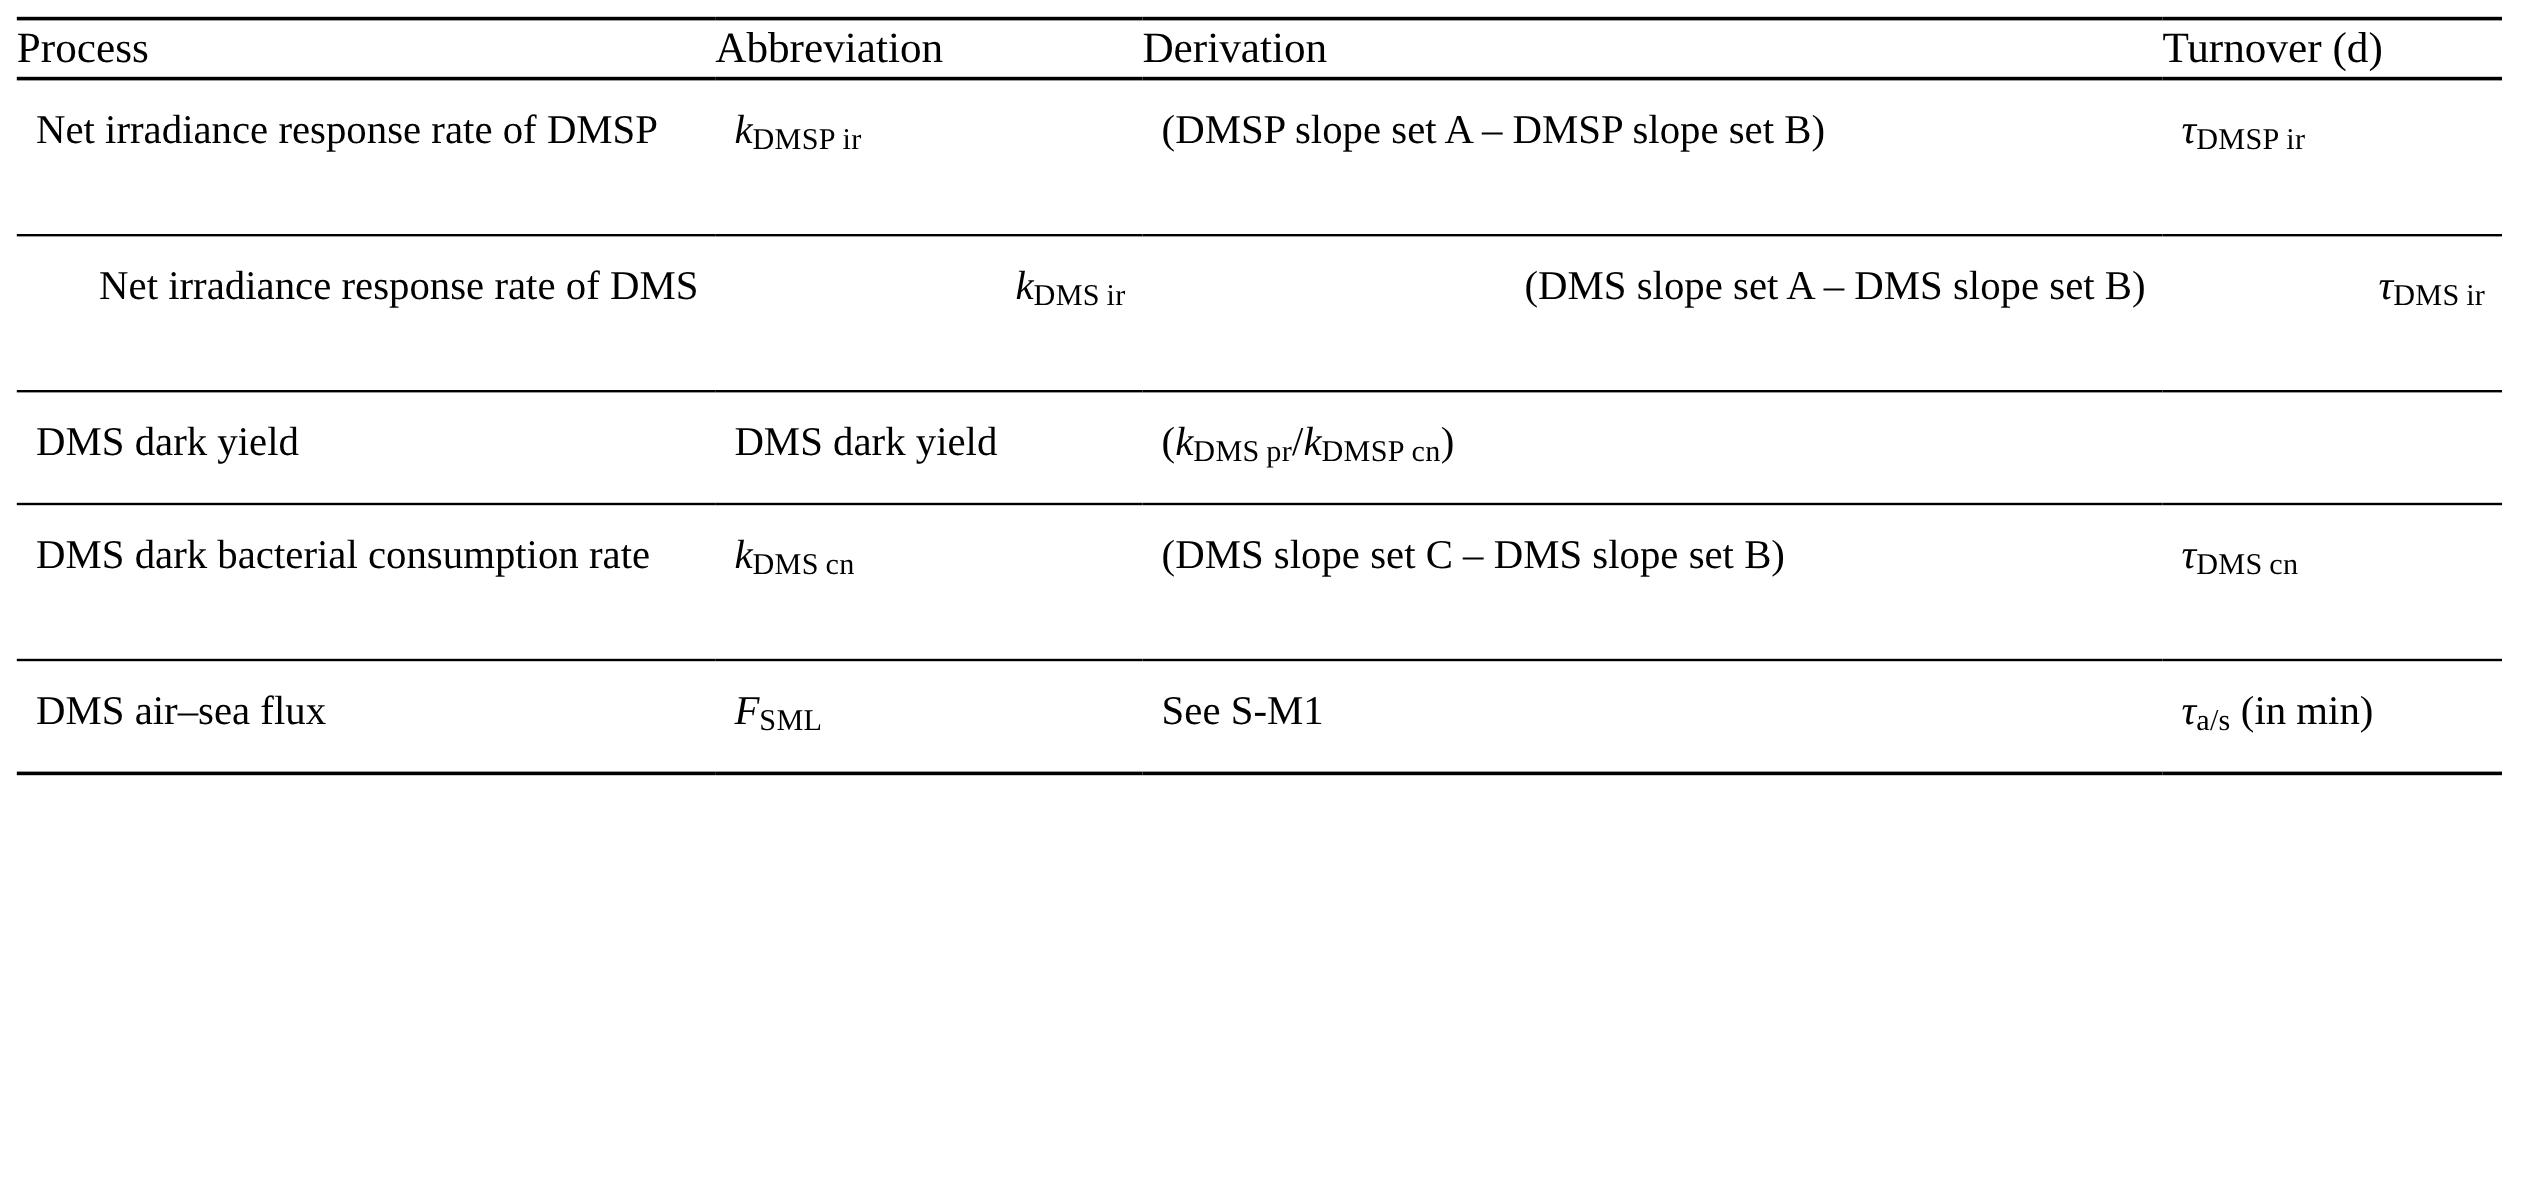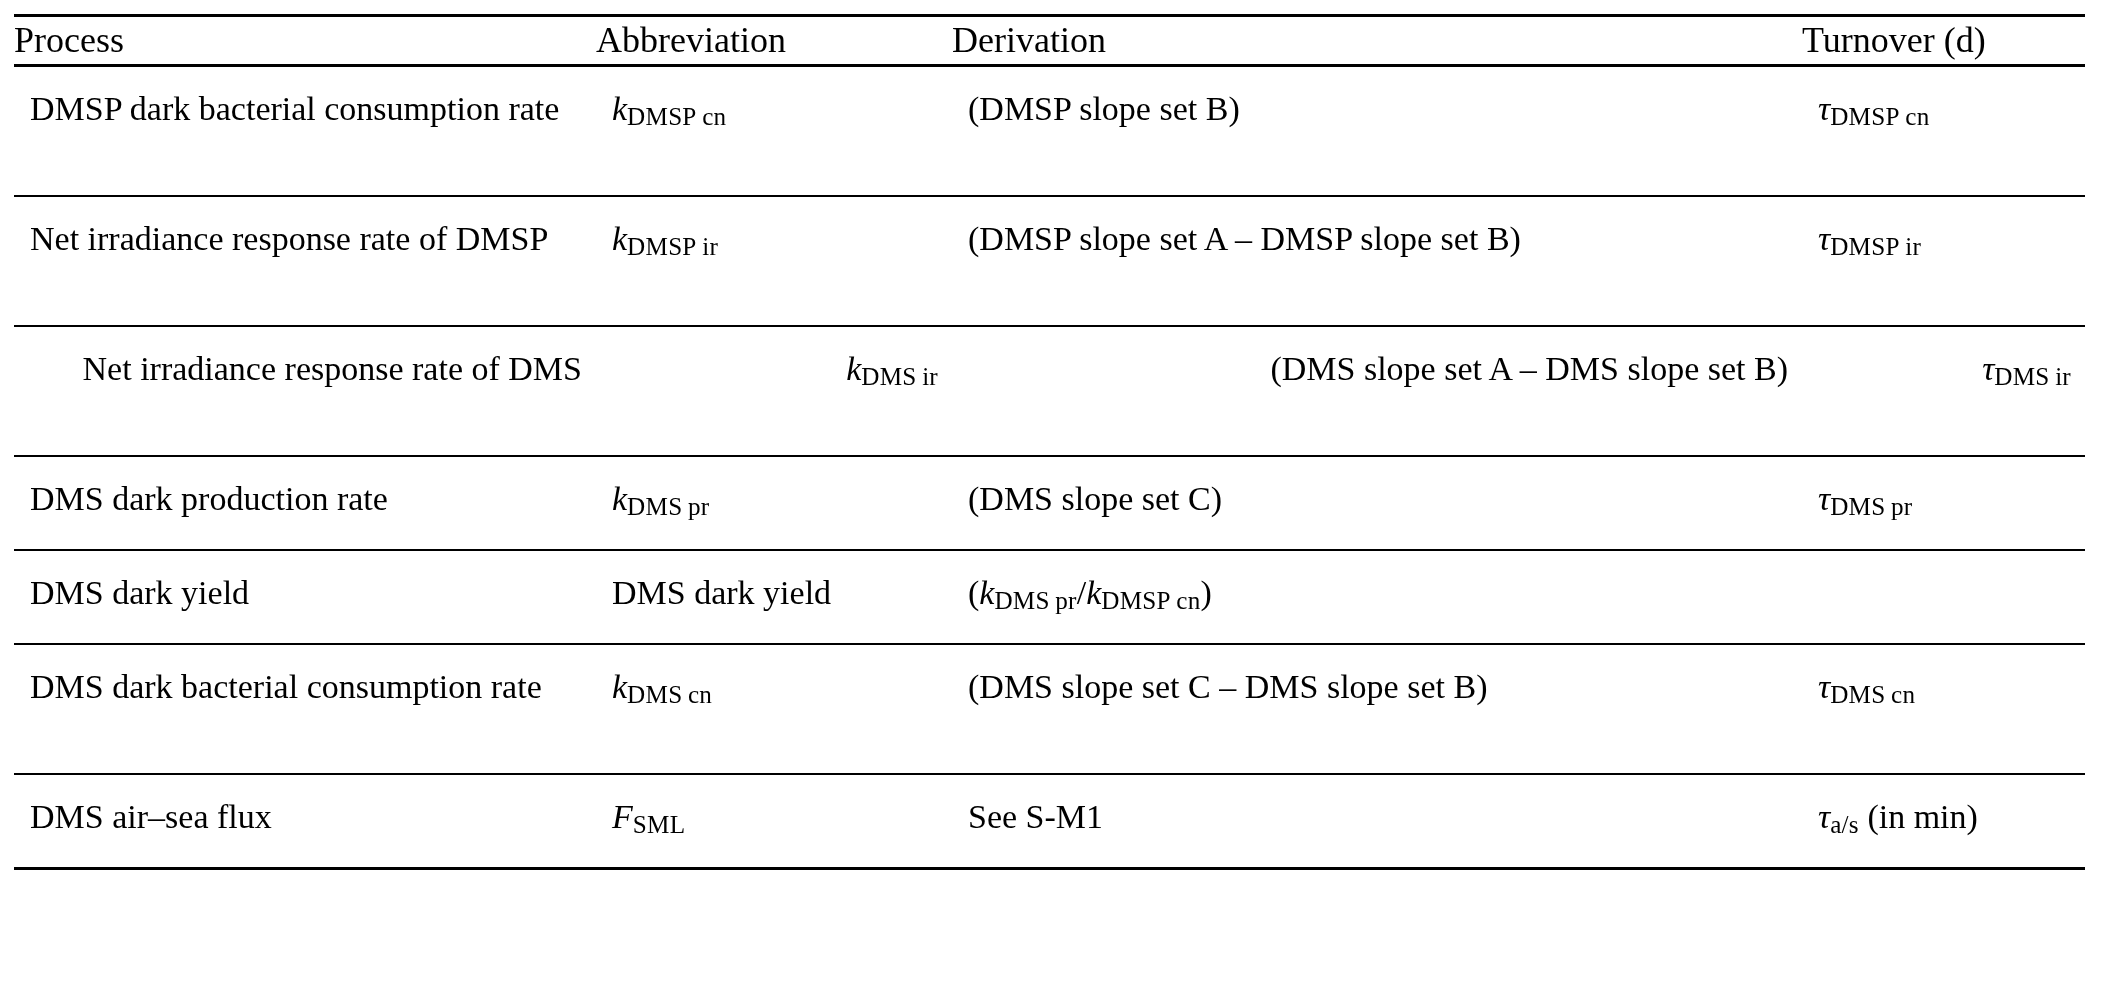--- a/index.html
+++ b/index.html
@@ -118,59 +118,39 @@
     </colgroup>
     <thead>
       <tr class="header-row">
         <th>Process</th>
         <th>Abbreviation</th>
         <th>Derivation</th>
         <th>Turnover (d)</th>
       </tr>
     </thead>
     <tbody id="table-body">
-        <tr class="data-row r1">
-          <td>
-            <span class="cell-text">DMSP dark bacterial consumption rate</span>
-          </td>
-          <td><span class="nowrap"><span class="var">k</span><span class="sub">DMSP<span class="thin-space"></span>cn</span></span></td>
-          <td>
-            <span class="cell-text">(DMSP slope set B)</span>
-          </td>
-          <td><span class="nowrap"><span class="greek-tau">τ</span><span class="sub">DMSP<span class="thin-space"></span>cn</span></span></td>
-        </tr>
         <tr class="data-row r2">
           <td>
             <span class="cell-text">Net irradiance response rate of DMSP</span>
           </td>
           <td><span class="nowrap"><span class="var">k</span><span class="sub">DMSP<span class="thin-space"></span>ir</span></span></td>
           <td>
             <span class="cell-text">(DMSP slope set A – DMSP slope set B)</span>
           </td>
           <td><span class="nowrap"><span class="greek-tau">τ</span><span class="sub">DMSP<span class="thin-space"></span>ir</span></span></td>
         </tr>
         <tr class="data-row r3">
           <td>
             <span class="cell-text">Net irradiance response rate of DMS</span>
           </td>
           <td><span class="nowrap"><span class="var">k</span><span class="sub">DMS<span class="thin-space"></span>ir</span></span></td>
           <td>
             <span class="cell-text">(DMS slope set A – DMS slope set B)</span>
           </td>
           <td><span class="nowrap"><span class="greek-tau">τ</span><span class="sub">DMS<span class="thin-space"></span>ir</span></span></td>
-        </tr>
-        <tr class="data-row r4">
-          <td>
-            <span class="cell-text">DMS dark production rate</span>
-          </td>
-          <td><span class="nowrap"><span class="var">k</span><span class="sub">DMS<span class="thin-space"></span>pr</span></span></td>
-          <td>
-            <span class="cell-text">(DMS slope set C)</span>
-          </td>
-          <td><span class="nowrap"><span class="greek-tau">τ</span><span class="sub">DMS<span class="thin-space"></span>pr</span></span></td>
         </tr>
         <tr class="data-row r5">
           <td>
             <span class="cell-text">DMS dark yield</span>
           </td>
           <td><span class="nowrap">DMS dark yield</span></td>
           <td><span class="nowrap"><span class="paren-big">(</span><span class="nowrap"><span class="var">k</span><span class="sub">DMS<span class="thin-space"></span>pr</span></span><span>/</span><span class="nowrap"><span class="var">k</span><span class="sub">DMSP<span class="thin-space"></span>cn</span></span><span class="paren-big">)</span></span></td>
           <td></td>
         </tr>
         <tr class="data-row r6">

